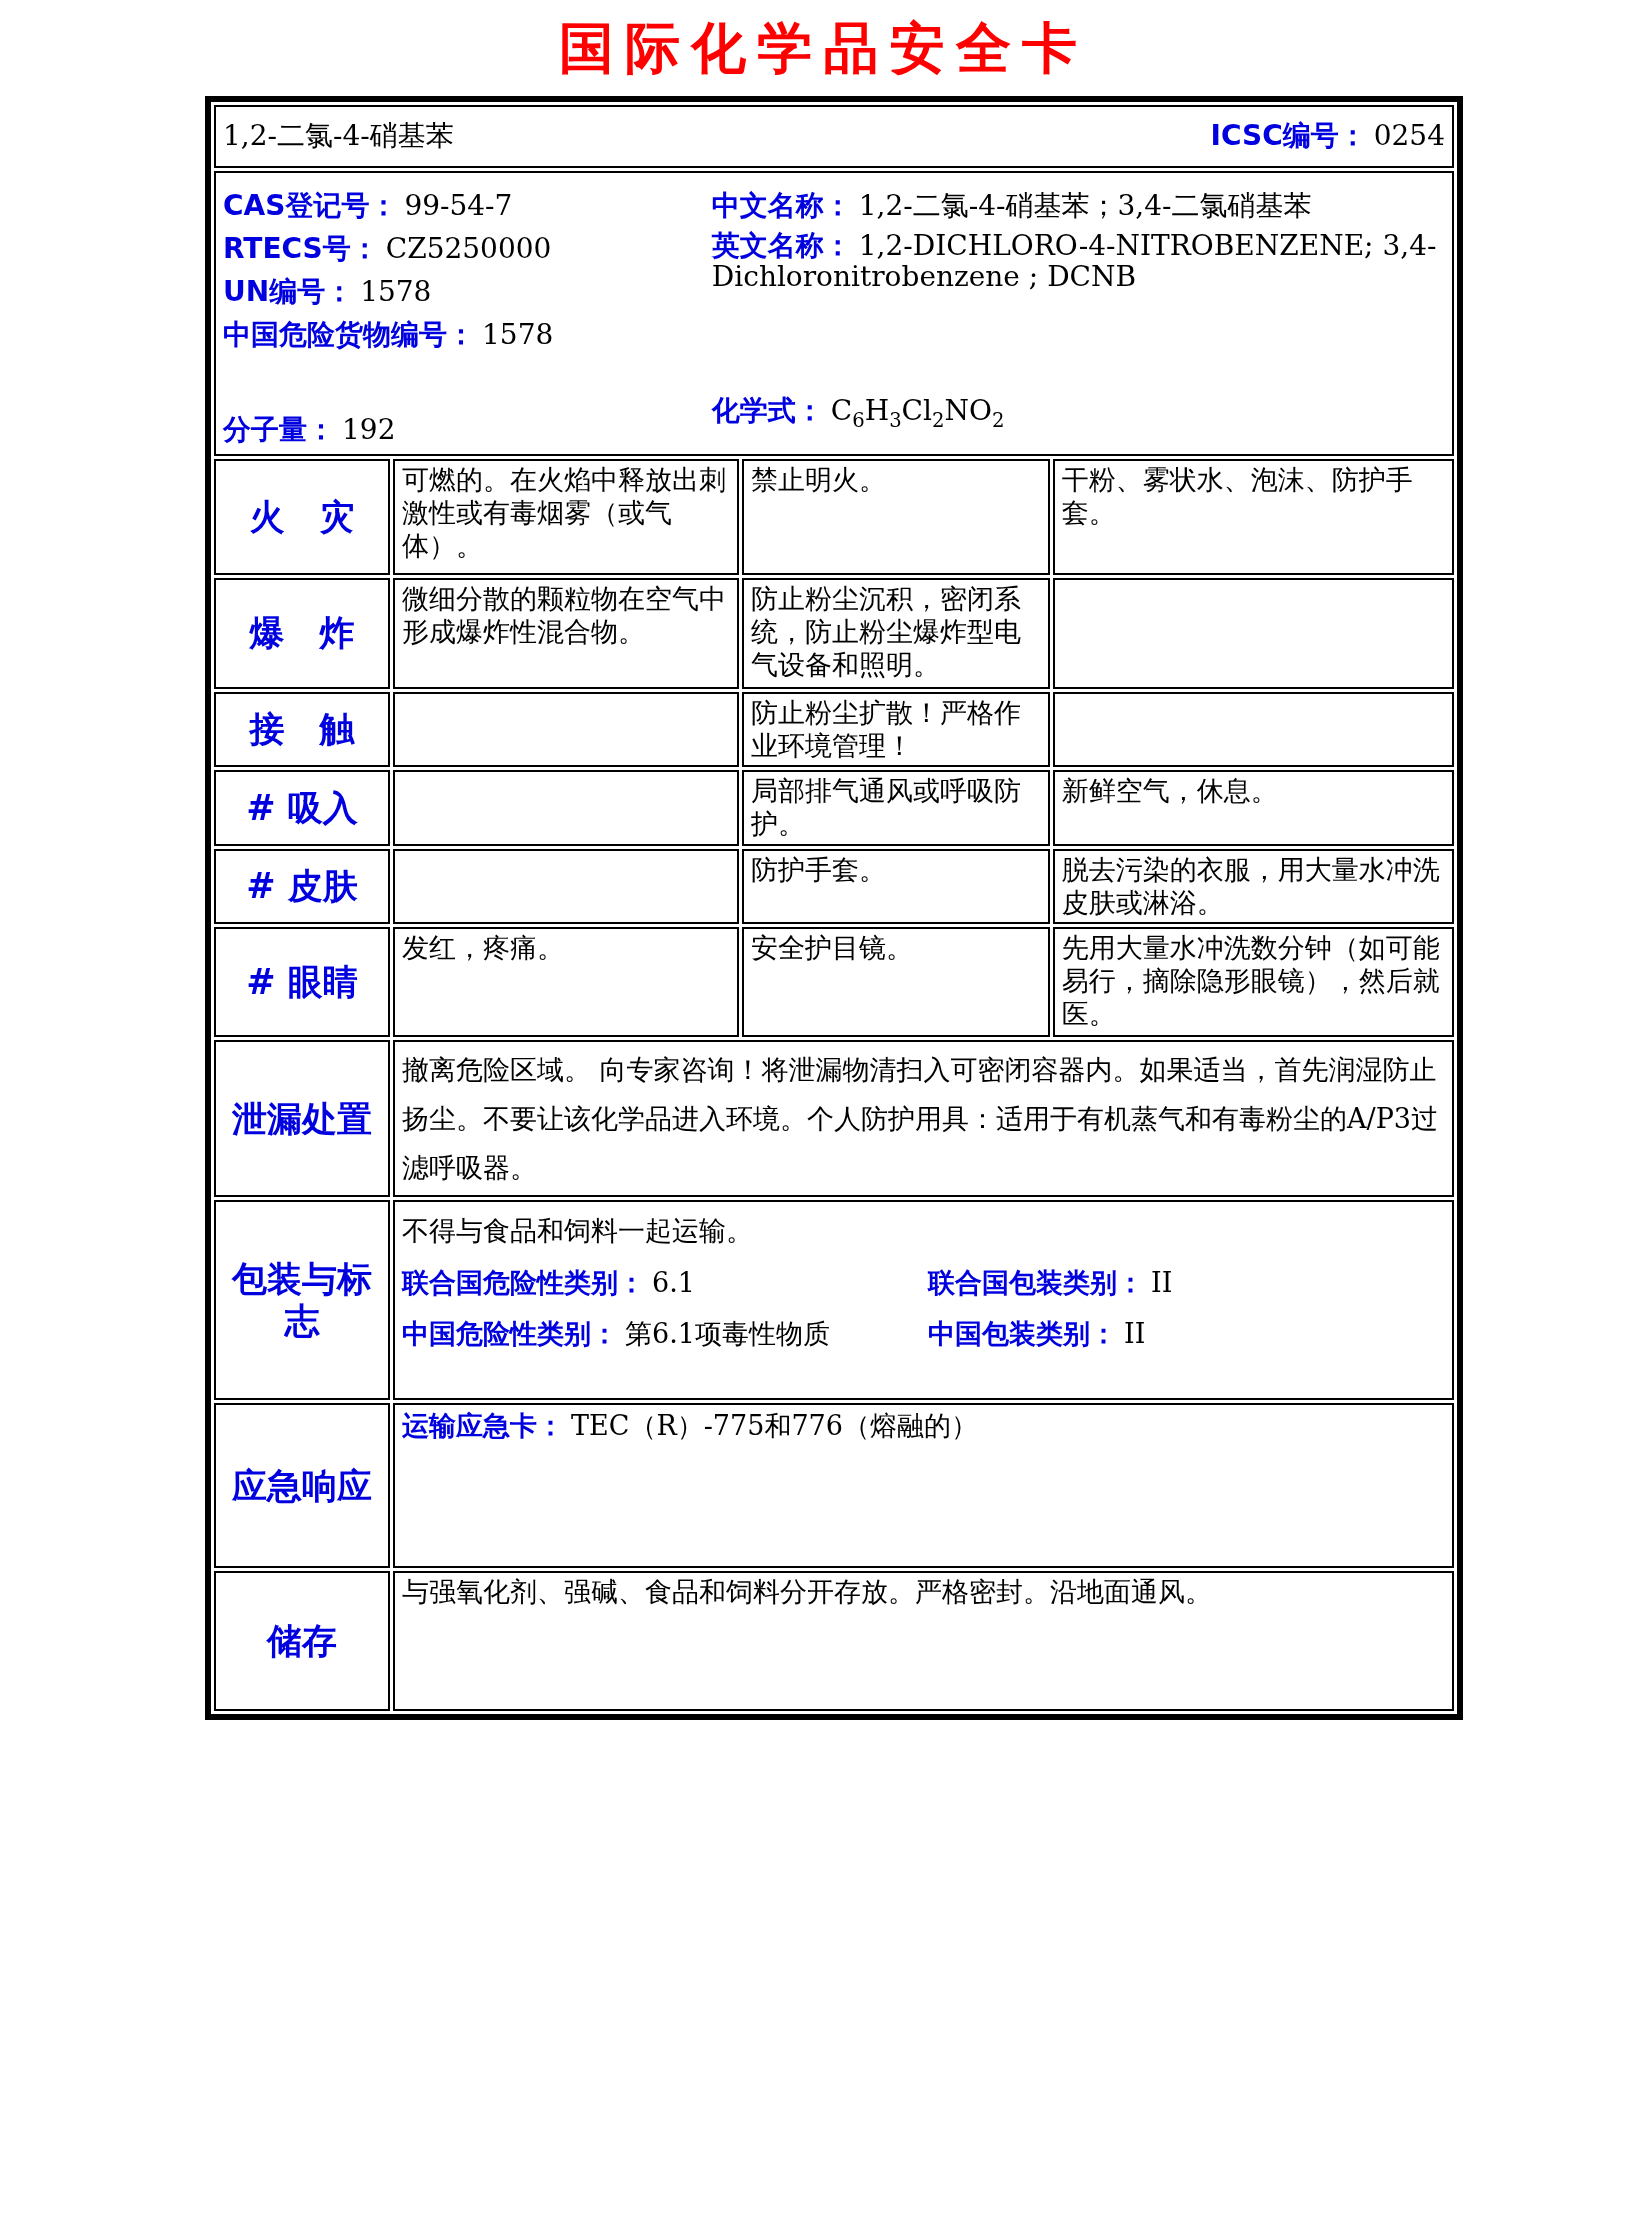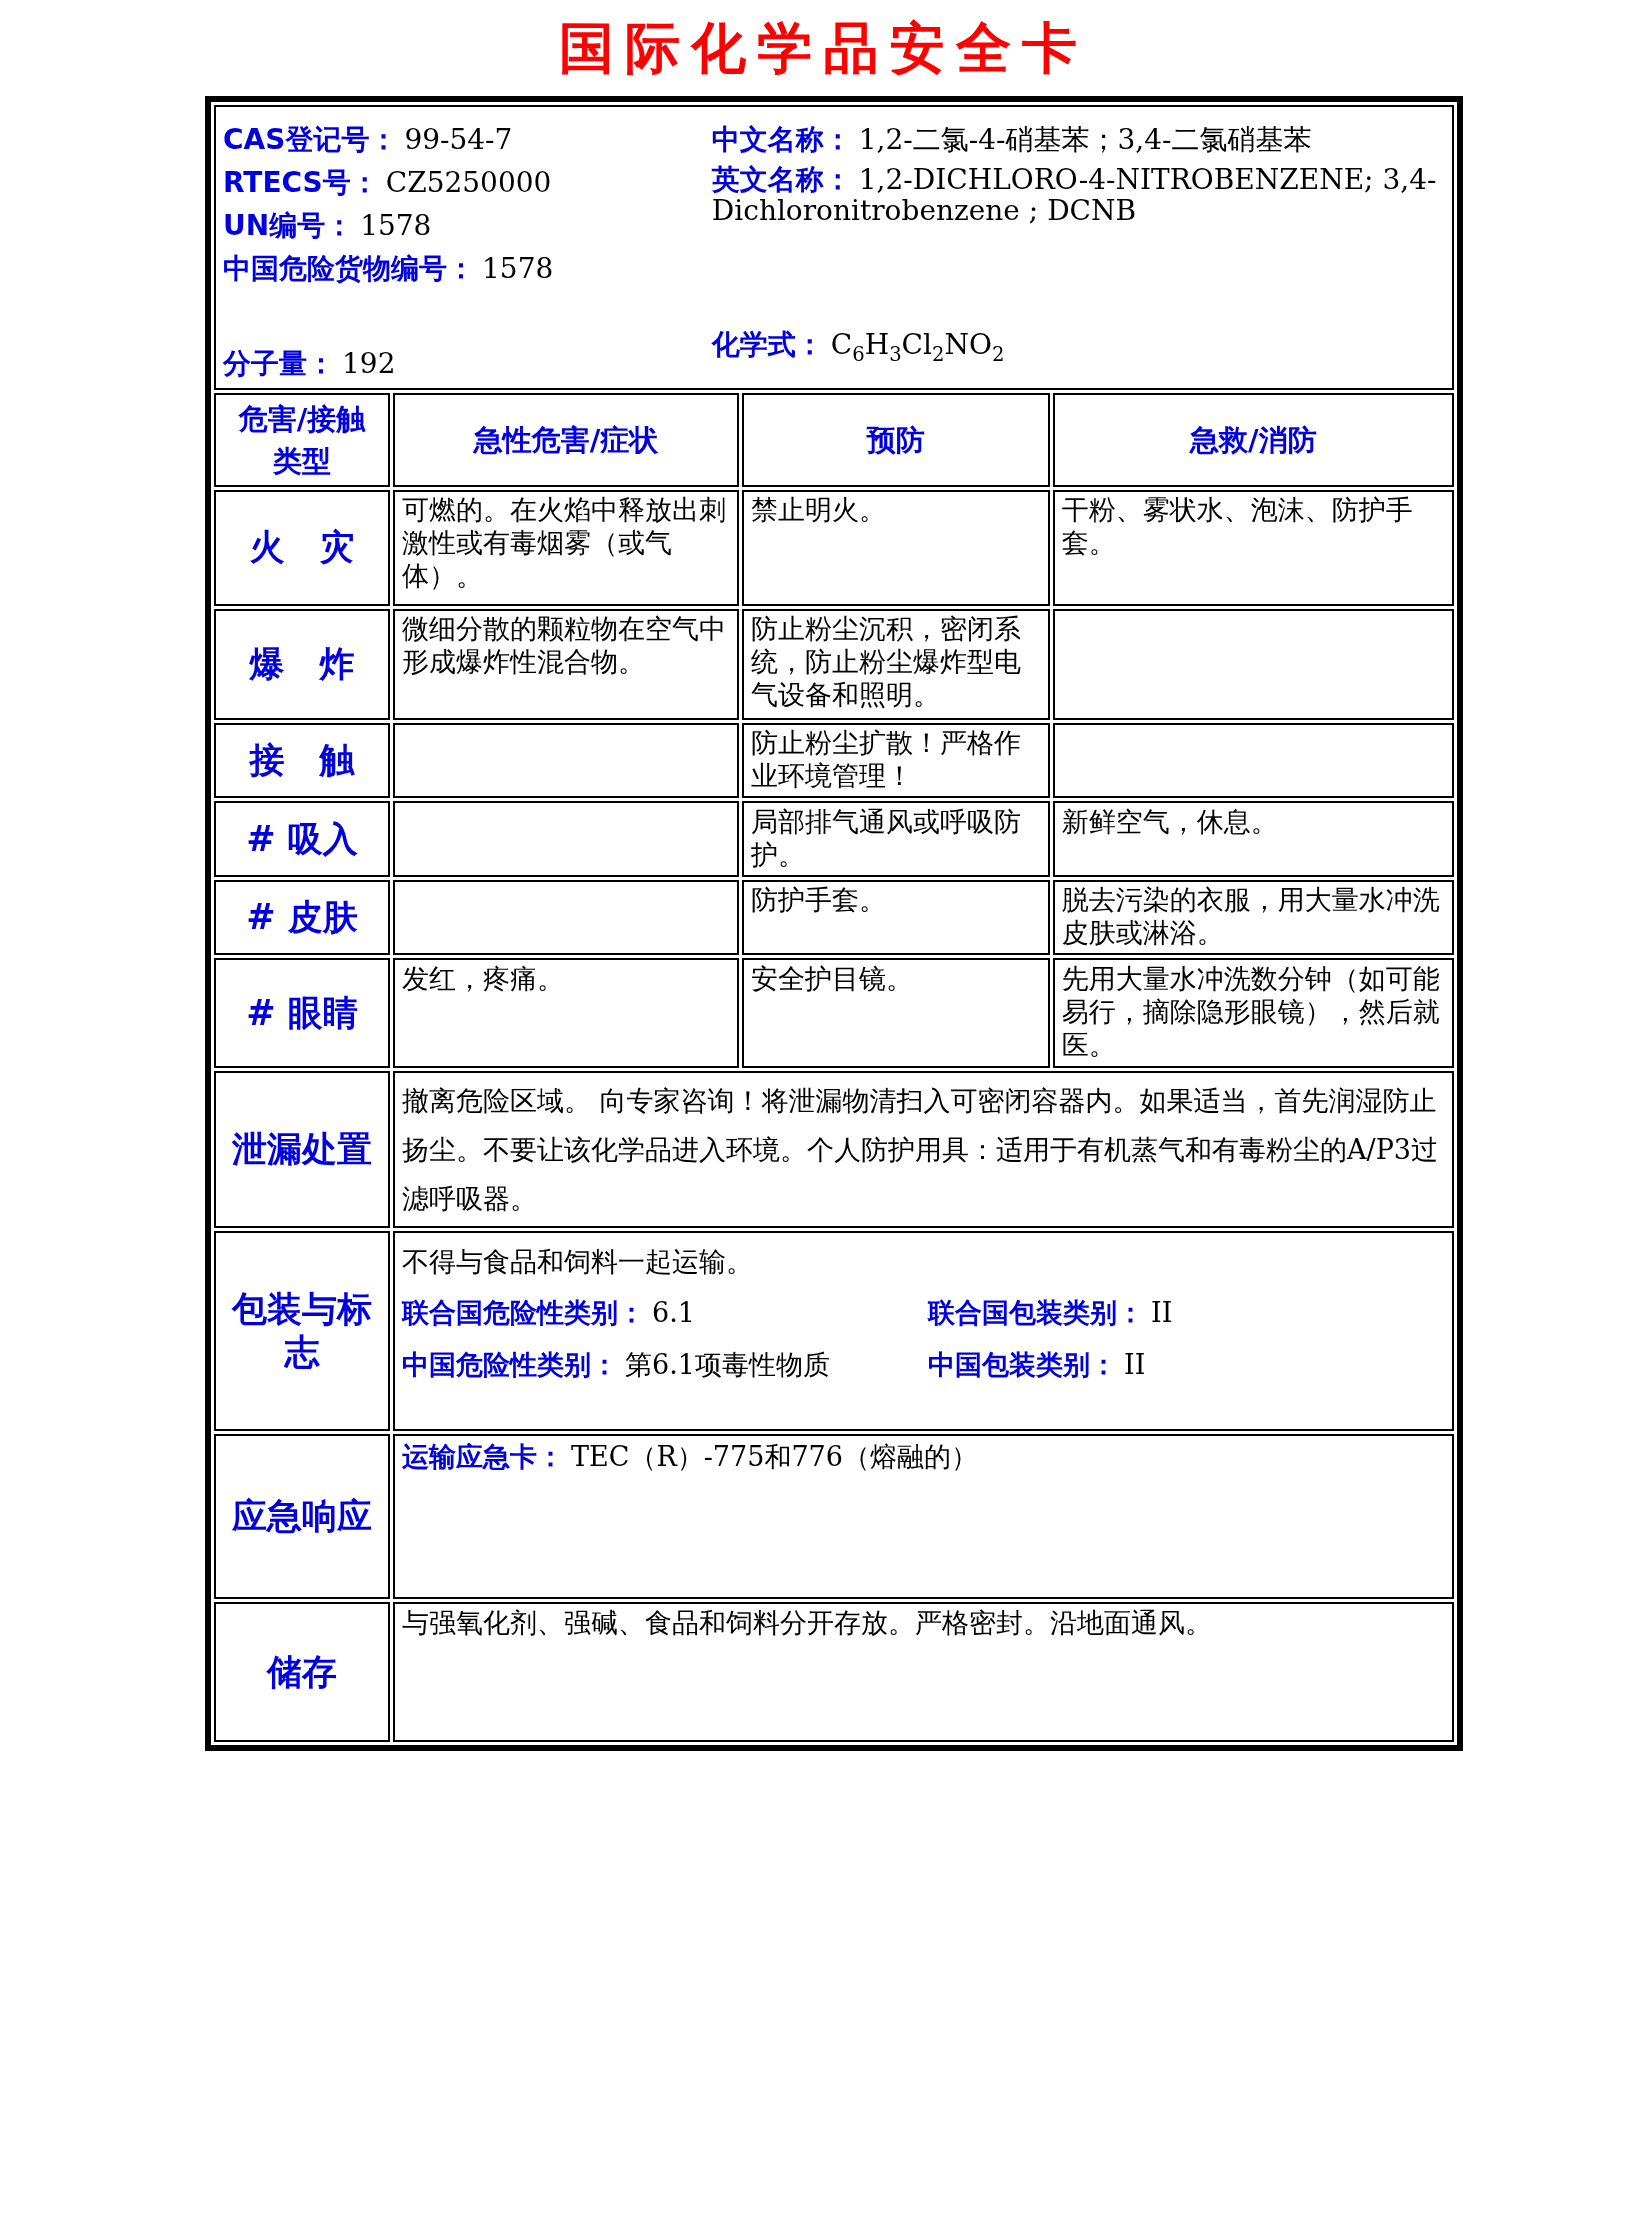--- a/index.html
+++ b/index.html
@@ -117,47 +117,50 @@
 
 <table class="card">
   <colgroup>
     <col style="width:14.3%">
       <col style="width:28.1%">
       <col style="width:25.0%">
       <col style="width:32.6%">
   </colgroup>
 
   <tbody>
+      <tr class="r-name">
+    <td colspan="4">
+      <div class="name-wrap">
+        <span>1,2-二氯-4-硝基苯</span>
+        <span>
+          <span class="blue">ICSC编号：</span><span>0254</span>
+        </span>
+      </div>
+    </td>
+  </tr>
 
   <tr class="r-id">
     <td colspan="4">
       <div class="id-wrap">
         <div class="id-left">
           <div class="id-line"><span class="blue">CAS登记号：</span><span>99-54-7</span></div>
           <div class="id-line"><span class="blue">RTECS号：</span><span>CZ5250000</span></div>
           <div class="id-line"><span class="blue">UN编号：</span><span>1578</span></div>
           <div class="id-line"><span class="blue">中国危险货物编号：</span><span>1578</span></div>
           <div class="id-line mw-line"><span class="blue">分子量：</span><span>192</span></div>
         </div>
         <div class="id-right">
           <div class="id-line"><span class="blue">中文名称：</span><span>1,2-二氯-4-硝基苯；3,4-二氯硝基苯</span></div>
           <div class="en-block"><span class="blue">英文名称：</span><span>1,2-DICHLORO-4-NITROBENZENE; 3,4-Dichloronitrobenzene ; DCNB</span></div>
           <div class="id-line formula-line"><span class="blue">化学式：</span><span>C<sub>6</sub>H<sub>3</sub>Cl<sub>2</sub>NO<sub>2</sub></span></div>
         </div>
       </div>
     </td>
   </tr>
 
-  <tr class="r-head">
-    <td class="th">危害/接触
-类型</td>
-    <td class="th">急性危害/症状</td>
-    <td class="th">预防</td>
-    <td class="th">急救/消防</td>
-  </tr>
 
   <tr class="r-fire">
     <td class="lbl">火　灾</td>
     <td>可燃的。在火焰中释放出刺激性或有毒烟雾（或气体）。</td>
     <td>禁止明火。</td>
     <td>干粉、雾状水、泡沫、防护手套。</td>
   </tr>
   <tr class="r-expl">
     <td class="lbl">爆　炸</td>
     <td>微细分散的颗粒物在空气中形成爆炸性混合物。</td>

